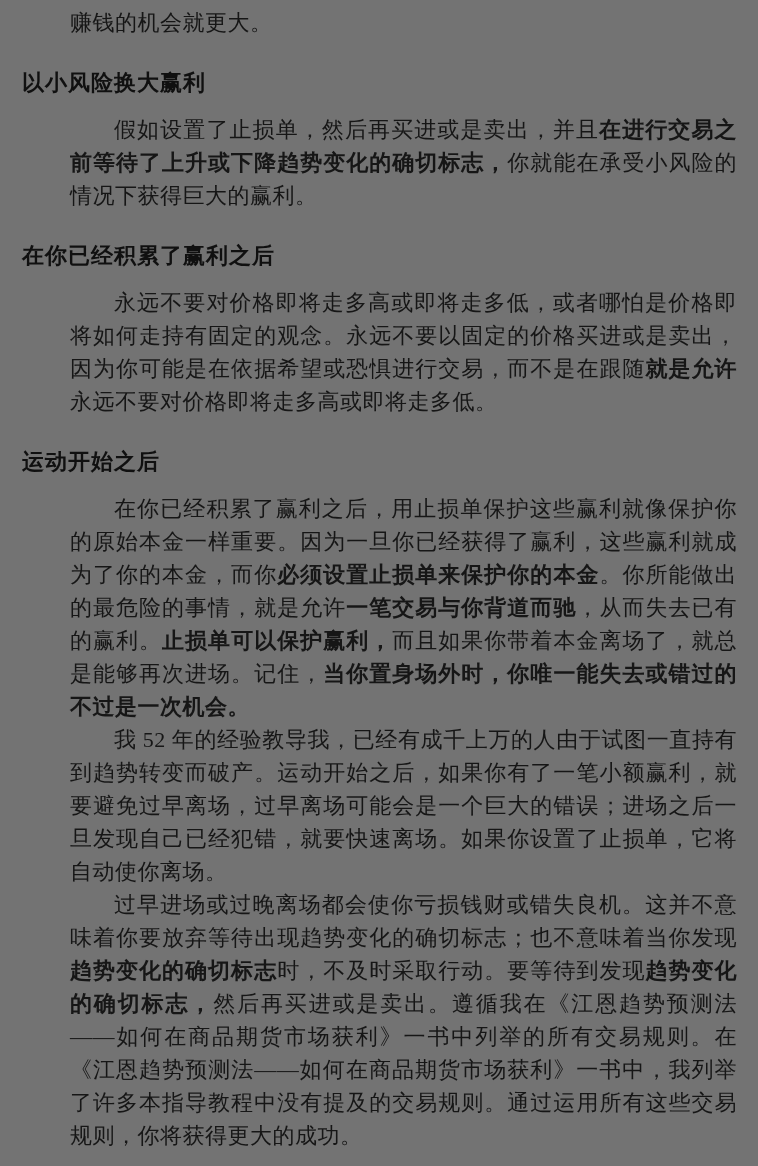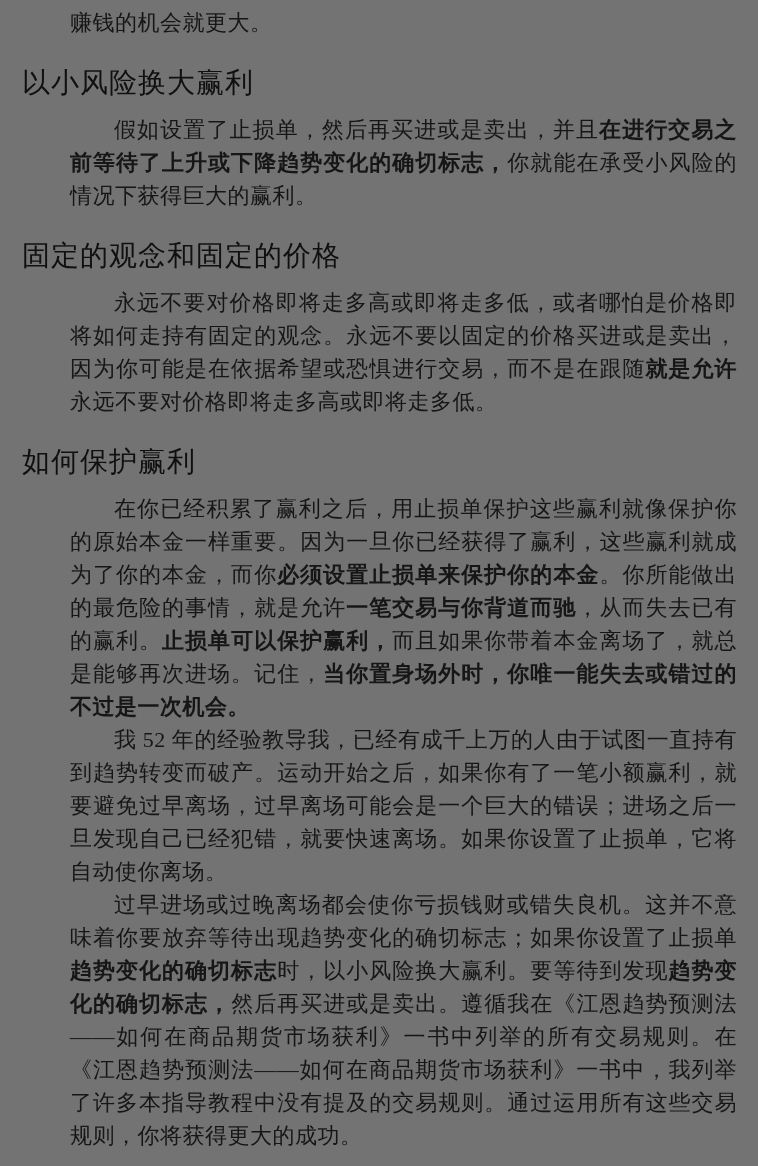--- a/index.html
+++ b/index.html
@@ -28,45 +28,45 @@
   }
   .body-para.indented { text-indent: 44px; }
   .body-para.continuation { text-indent: 0; }
   .run { font-family: inherit; }
   .run.bold {
     font-family: "Liberation Sans", "DejaVu Sans", sans-serif;
     font-weight: 700;
   }
   .section-heading {
     font-family: "Liberation Sans", "DejaVu Sans", sans-serif;
-    font-weight: 400;
-    font-size: 28px;
+    font-weight: 700;
+    font-size: 22px;
     line-height: 33px;
     margin: 27px 0 14px 0;
     color: #101010;
     letter-spacing: 1px;
   }
   section { margin: 0; padding: 0; }
 </style>
 </head>
 <body style="background: rgb(253, 253, 252);">
 
 <main class="page">
   <p class="body-para continuation"><span class="run">赚钱的机会就更大。</span></p>
   <div>
       <section>
         <h2 class="section-heading">以小风险换大赢利</h2>
         <p class="body-para indented"><span class="run">假如设置了止损单，然后再买进或是卖出，并且</span><span class="run bold">在进行交易之前等待了上升或下降趋势变化的确切标志，</span><span class="run">你就能在承受小风险的情况下获得巨大的赢利。</span></p>
       </section>
       <section>
-        <h2 class="section-heading">固定的观念和固定的价格</h2>
+        <h2 class="section-heading">在你已经积累了赢利之后</h2>
         <p class="body-para indented"><span class="run">永远不要对价格即将走多高或即将走多低，或者哪怕是价格即将如何走持有固定的观念。永远不要以固定的价格买进或是卖出，因为你可能是在依据希望或恐惧进行交易，而不是在跟随</span><span class="run bold">就是允许</span><span class="run">永远不要对价格即将走多高或即将走多低。</span></p>
       </section>
       <section>
-        <h2 class="section-heading">如何保护赢利</h2>
+        <h2 class="section-heading">运动开始之后</h2>
         <p class="body-para indented"><span class="run">在你已经积累了赢利之后，用止损单保护这些赢利就像保护你的原始本金一样重要。因为一旦你已经获得了赢利，这些赢利就成为了你的本金，而你</span><span class="run bold">必须设置止损单来保护你的本金</span><span class="run">。你所能做出的最危险的事情，就是允许</span><span class="run bold">一笔交易与你背道而驰</span><span class="run">，从而失去已有的赢利。</span><span class="run bold">止损单可以保护赢利，</span><span class="run">而且如果你带着本金离场了，就总是能够再次进场。记住，</span><span class="run bold">当你置身场外时，你唯一能失去或错过的不过是一次机会。</span></p>
         <p class="body-para indented"><span class="run">我 52 年的经验教导我，已经有成千上万的人由于试图一直持有到趋势转变而破产。运动开始之后，如果你有了一笔小额赢利，就要避免过早离场，过早离场可能会是一个巨大的错误；进场之后一旦发现自己已经犯错，就要快速离场。如果你设置了止损单，它将自动使你离场。</span></p>
       </section>
       <section>
-        <p class="body-para indented"><span class="run">过早进场或过晚离场都会使你亏损钱财或错失良机。这并不意味着你要放弃等待出现趋势变化的确切标志；如果你设置了止损单</span><span class="run bold">趋势变化的确切标志</span><span class="run">时，以小风险换大赢利。要等待到发现</span><span class="run bold">趋势变化的确切标志，</span><span class="run">然后再买进或是卖出。遵循我在《江恩趋势预测法——如何在商品期货市场获利》一书中列举的所有交易规则。在《江恩趋势预测法——如何在商品期货市场获利》一书中，我列举了许多本指导教程中没有提及的交易规则。通过运用所有这些交易规则，你将获得更大的成功。</span></p>
+        <p class="body-para indented"><span class="run">过早进场或过晚离场都会使你亏损钱财或错失良机。这并不意味着你要放弃等待出现趋势变化的确切标志；也不意味着当你发现</span><span class="run bold">趋势变化的确切标志</span><span class="run">时，不及时采取行动。要等待到发现</span><span class="run bold">趋势变化的确切标志，</span><span class="run">然后再买进或是卖出。遵循我在《江恩趋势预测法——如何在商品期货市场获利》一书中列举的所有交易规则。在《江恩趋势预测法——如何在商品期货市场获利》一书中，我列举了许多本指导教程中没有提及的交易规则。通过运用所有这些交易规则，你将获得更大的成功。</span></p>
       </section>
     </div>
 </main>
 
 </body></html>

